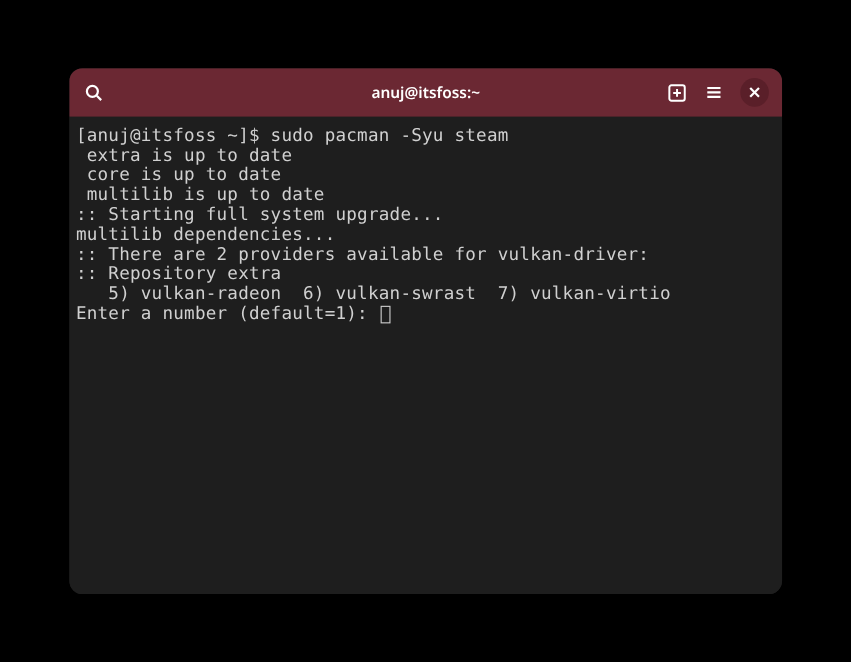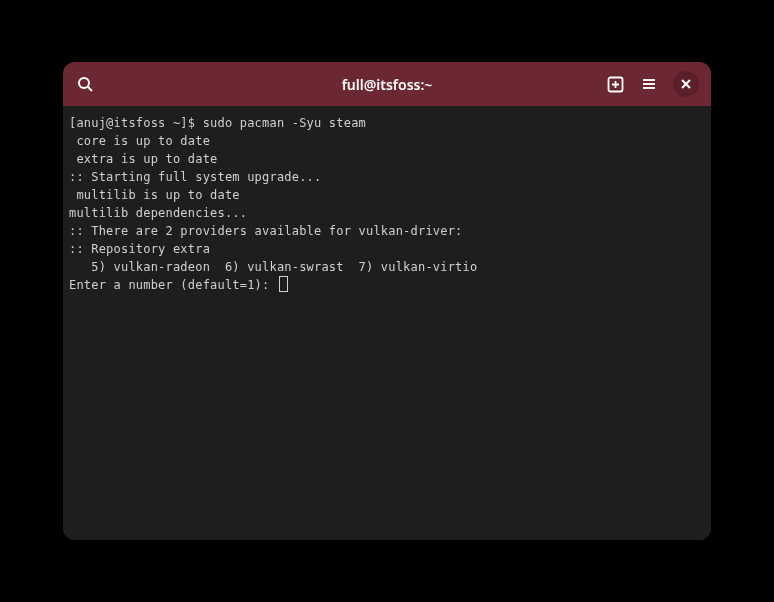--- a/index.html
+++ b/index.html
@@ -69,21 +69,21 @@
       display: flex;
       align-items: center;
       justify-content: center;
       cursor: pointer;
       color: #fff;
     }
     .terminal-body {
       flex: 1;
       background: #1e1e1e;
       padding: 8px 6px;
-      font-size: 12px;
+      font-size: 16px;
       line-height: 18px;
       color: #d0d0d0;
       font-family: "DejaVu Sans Mono", "Liberation Mono", monospace;
       letter-spacing: 0.2px;
     }
     .line {
       white-space: pre;
     }
     .cursor {
       display: inline-block;
@@ -100,21 +100,21 @@
 <div class="window">
   <div class="titlebar">
     <div class="titlebar-left">
       <div class="icon-btn">
         <svg width="16" height="16" viewBox="0 0 16 16" fill="none" stroke="currentColor" stroke-width="2">
           <circle cx="7" cy="7" r="5"></circle>
           <line x1="11" y1="11" x2="15" y2="15"></line>
         </svg>
       </div>
     </div>
-    <div class="titlebar-title">full@itsfoss:~</div>
+    <div class="titlebar-title">anuj@itsfoss:~</div>
     <div class="titlebar-right">
       <div class="icon-btn">
         <svg width="17" height="17" viewBox="0 0 17 17" fill="none" stroke="currentColor" stroke-width="1.8">
           <rect x="1.5" y="1.5" width="14" height="14" rx="2"></rect>
           <line x1="8.5" y1="5" x2="8.5" y2="12"></line>
           <line x1="5" y1="8.5" x2="12" y2="8.5"></line>
         </svg>
       </div>
       <div class="icon-btn">
         <svg width="16" height="16" viewBox="0 0 16 16" fill="none" stroke="currentColor" stroke-width="2">
@@ -126,24 +126,24 @@
       <div class="close-btn">
         <svg width="12" height="12" viewBox="0 0 12 12" fill="none" stroke="currentColor" stroke-width="2">
           <line x1="2" y1="2" x2="10" y2="10"></line>
           <line x1="10" y1="2" x2="2" y2="10"></line>
         </svg>
       </div>
     </div>
   </div>
   <div class="terminal-body">
     <div class="line">[anuj@itsfoss ~]$ sudo pacman -Syu steam</div>
+    <div class="line"> extra is up to date</div>
     <div class="line"> core is up to date</div>
-    <div class="line"> extra is up to date</div>
+    <div class="line"> multilib is up to date</div>
     <div class="line">:: Starting full system upgrade...</div>
-    <div class="line"> multilib is up to date</div>
     <div class="line">multilib dependencies...</div>
     <div class="line">:: There are 2 providers available for vulkan-driver:</div>
     <div class="line">:: Repository extra</div>
     <div class="line">   5) vulkan-radeon  6) vulkan-swrast  7) vulkan-virtio</div>
     <div class="line"></div>
     <div class="line"><span>Enter a number (default=1): </span><span class="cursor"></span></div>
   </div>
 </div>
 
 </body></html>

